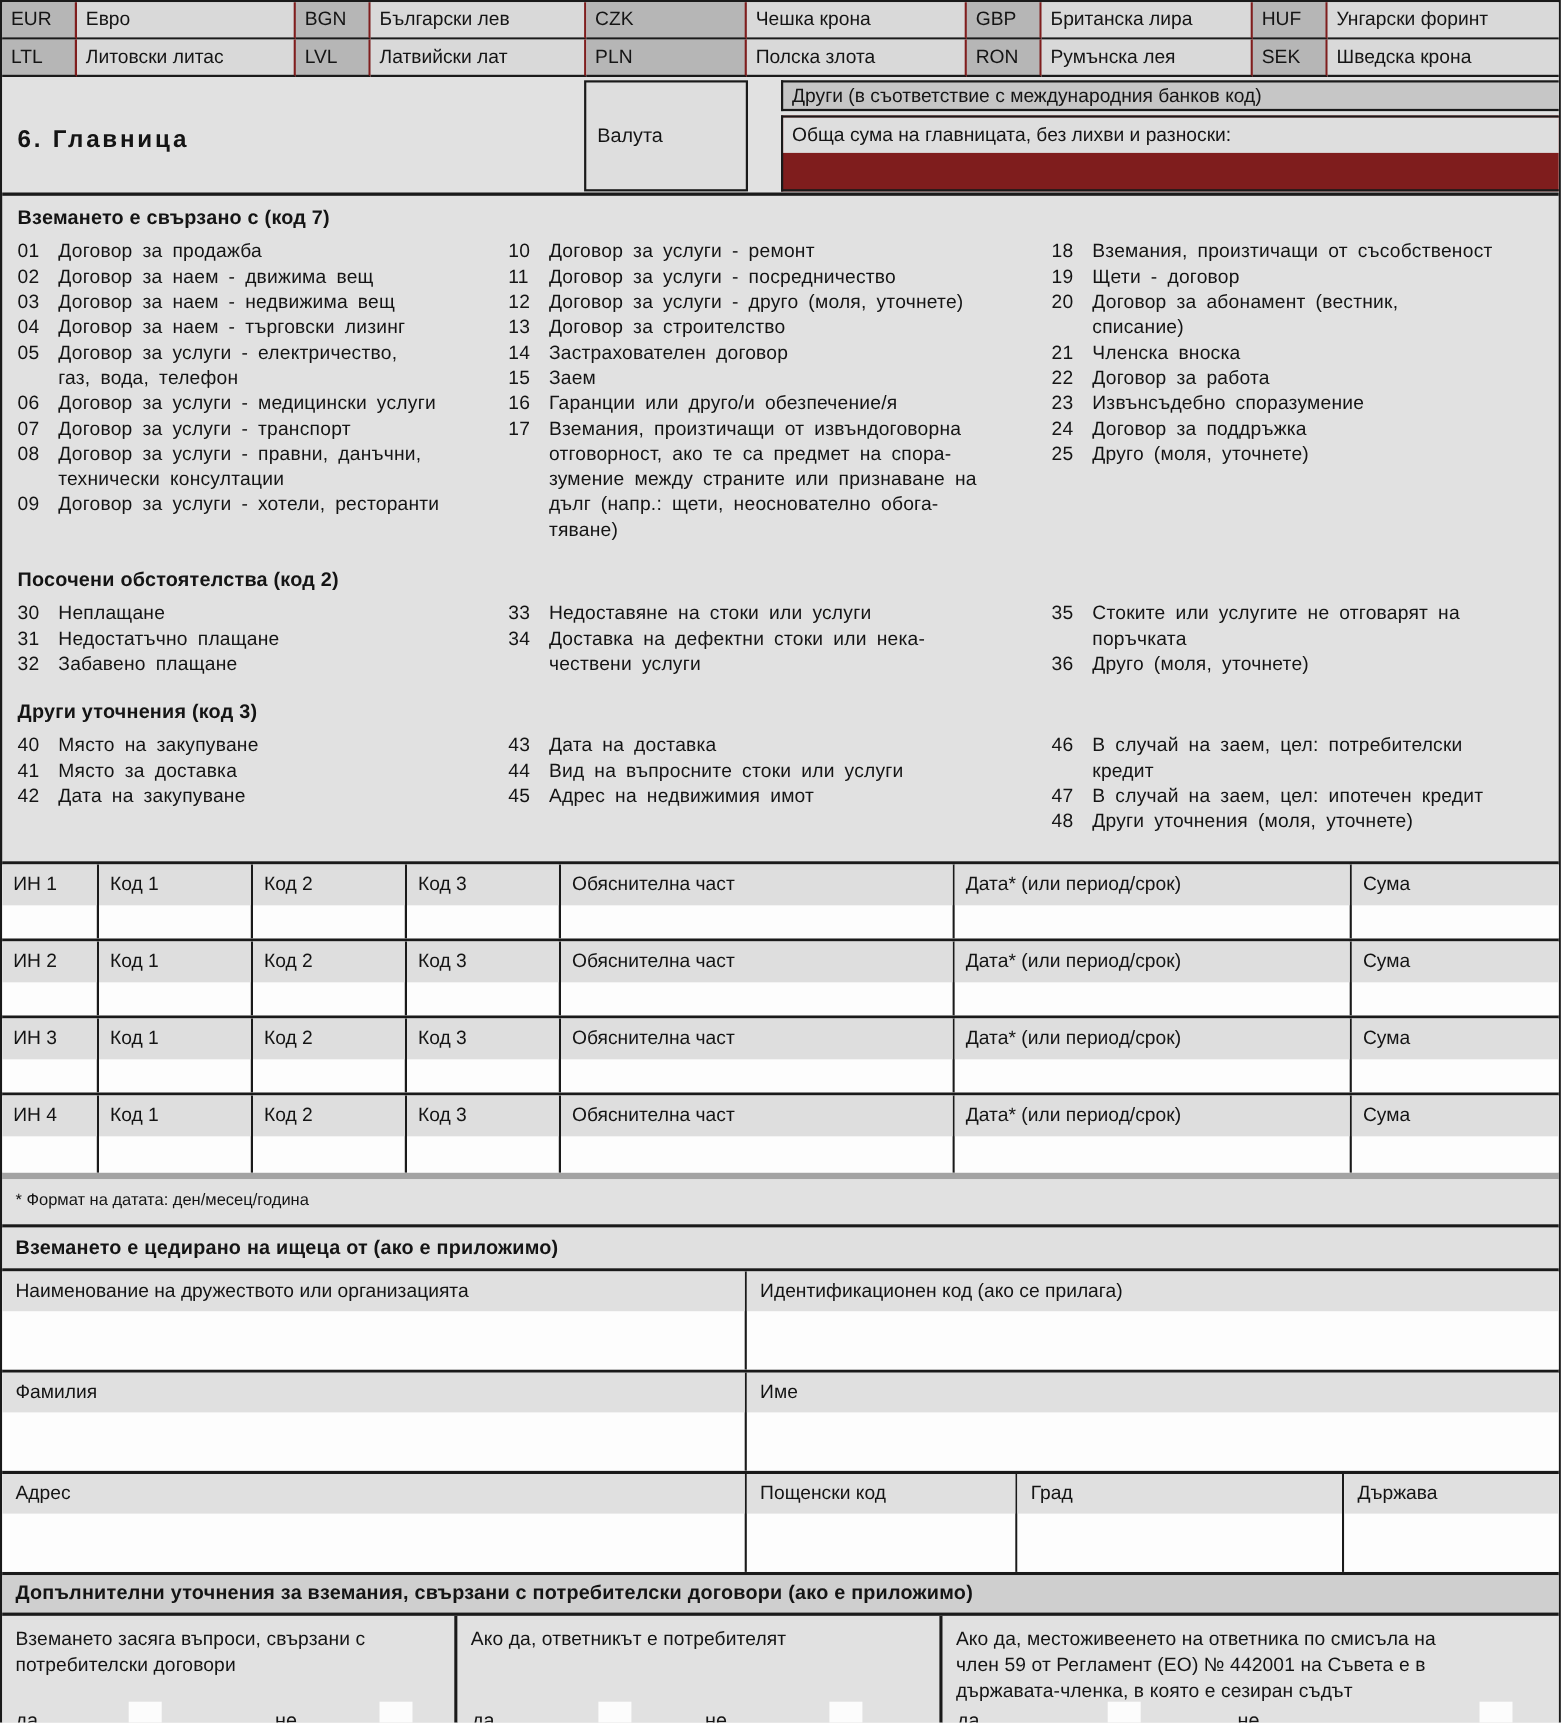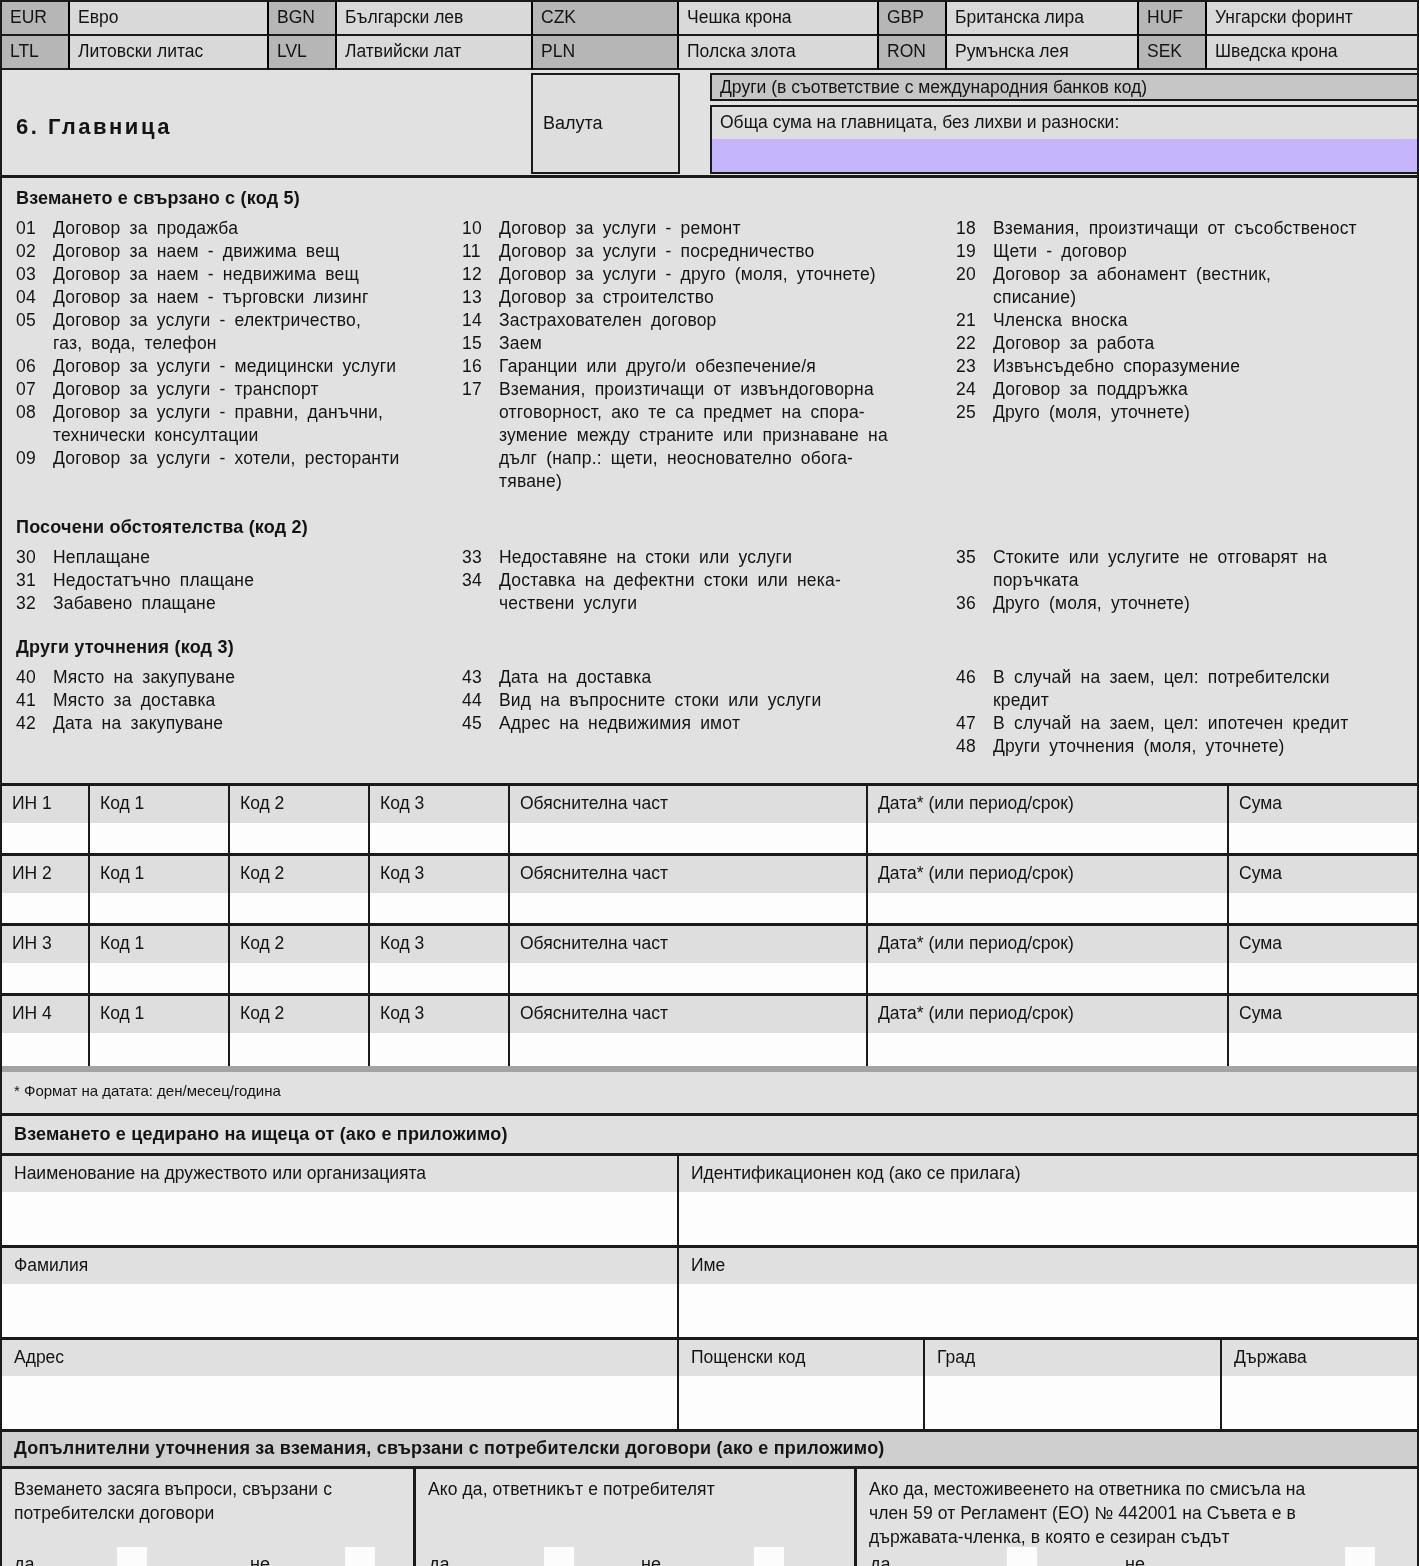--- a/index.html
+++ b/index.html
@@ -6,34 +6,34 @@
   html,body { background:#fff; }
   .page {
     position:relative; width:1419px; height:1566px; background:#ffffff;
     font-family:"Liberation Sans", sans-serif; color:#141414;
   }
   .form { position:absolute; left:0; top:0; width:1419px; border:2px solid #1a1a1a; background:#e1e1e1; }
 
   
   .cur-table { display:grid; grid-template-columns:68px 199px 68px 196px 146px 200px 68px 192px 68px 210px; }
   .cur-table > div { height:34px; line-height:31px; font-size:17.5px; padding-left:8px;
-    border-right:2px solid #000000; border-bottom:2px solid #1a1a1a; overflow:hidden; white-space:nowrap; }
+    border-right:2px solid #7f1d1d; border-bottom:2px solid #1a1a1a; overflow:hidden; white-space:nowrap; }
   .cur-table > div:nth-child(10n) { border-right:none; }
   .cc { background:#b6b6b6; }
   .cn { background:#d9d9d9; }
 
   
   .sec-head { position:relative; height:108px; border-bottom:3px solid #1a1a1a; background:#e1e1e1; }
   .sec-title { position:absolute; left:14px; top:44px; font-size:22px; font-weight:bold; letter-spacing:2.5px; }
   .valuta-box { position:absolute; left:529px; top:3px; width:149px; height:101px;
     border:2px solid #1a1a1a; background:#dedede; font-size:18px; display:flex; align-items:center; padding-left:10px; }
   .head-right { position:absolute; left:708px; top:3px; right:0; height:101px; }
   .band-other { height:28px; border:2px solid #1a1a1a; border-right:none; background:#c6c6c6;
     font-size:17.5px; line-height:25px; padding-left:8px; white-space:nowrap; overflow:hidden; }
-  .band-total { position:absolute; left:0; right:0; top:32px; bottom:0; border:2px solid #1a1a1a; border-right:none; background:#c4b5fd; }
+  .band-total { position:absolute; left:0; right:0; top:32px; bottom:0; border:2px solid #1a1a1a; border-right:none; background:#7f1d1d; }
   .band-total .strip { background:#dedede; height:32px; font-size:17.5px; line-height:30px; padding-left:8px; white-space:nowrap; }
   .band-total .blank { height:100%; }
 
   
   .codes { height:608px; border-bottom:3px solid #1a1a1a; overflow:hidden; }
   .grp-head { font-size:18px; font-weight:bold; margin:10px 0 8px 14px; letter-spacing:0.2px; }
   .codes .grp2 { margin-top:24px; }
   .codes .grp3 { margin-top:22px; }
   .code-cols { display:grid; grid-template-columns:446px 494px 461px; padding-left:14px; }
   .citem { display:flex; font-size:17.5px; line-height:23px; letter-spacing:0.2px; word-spacing:4px; }
@@ -107,21 +107,21 @@
       <div class="head-right">
         <div class="band-other">Други (в съответствие с международния банков код)</div>
         <div class="band-total">
           <div class="strip">Обща сума на главницата, без лихви и разноски:</div>
           <div class="blank"></div>
         </div>
       </div>
     </div>
 
     <div class="codes">
-      <div class="grp-head">Вземането е свързано с (код 5)</div>
+      <div class="grp-head">Вземането е свързано с (код 7)</div>
       <div class="code-cols">
         <div>
           <div class="citem">
               <span class="num">01</span>
               <span class="txt">Договор за продажба</span>
             </div>
           <div class="citem">
               <span class="num">02</span>
               <span class="txt">Договор за наем - движима вещ</span>
             </div>

